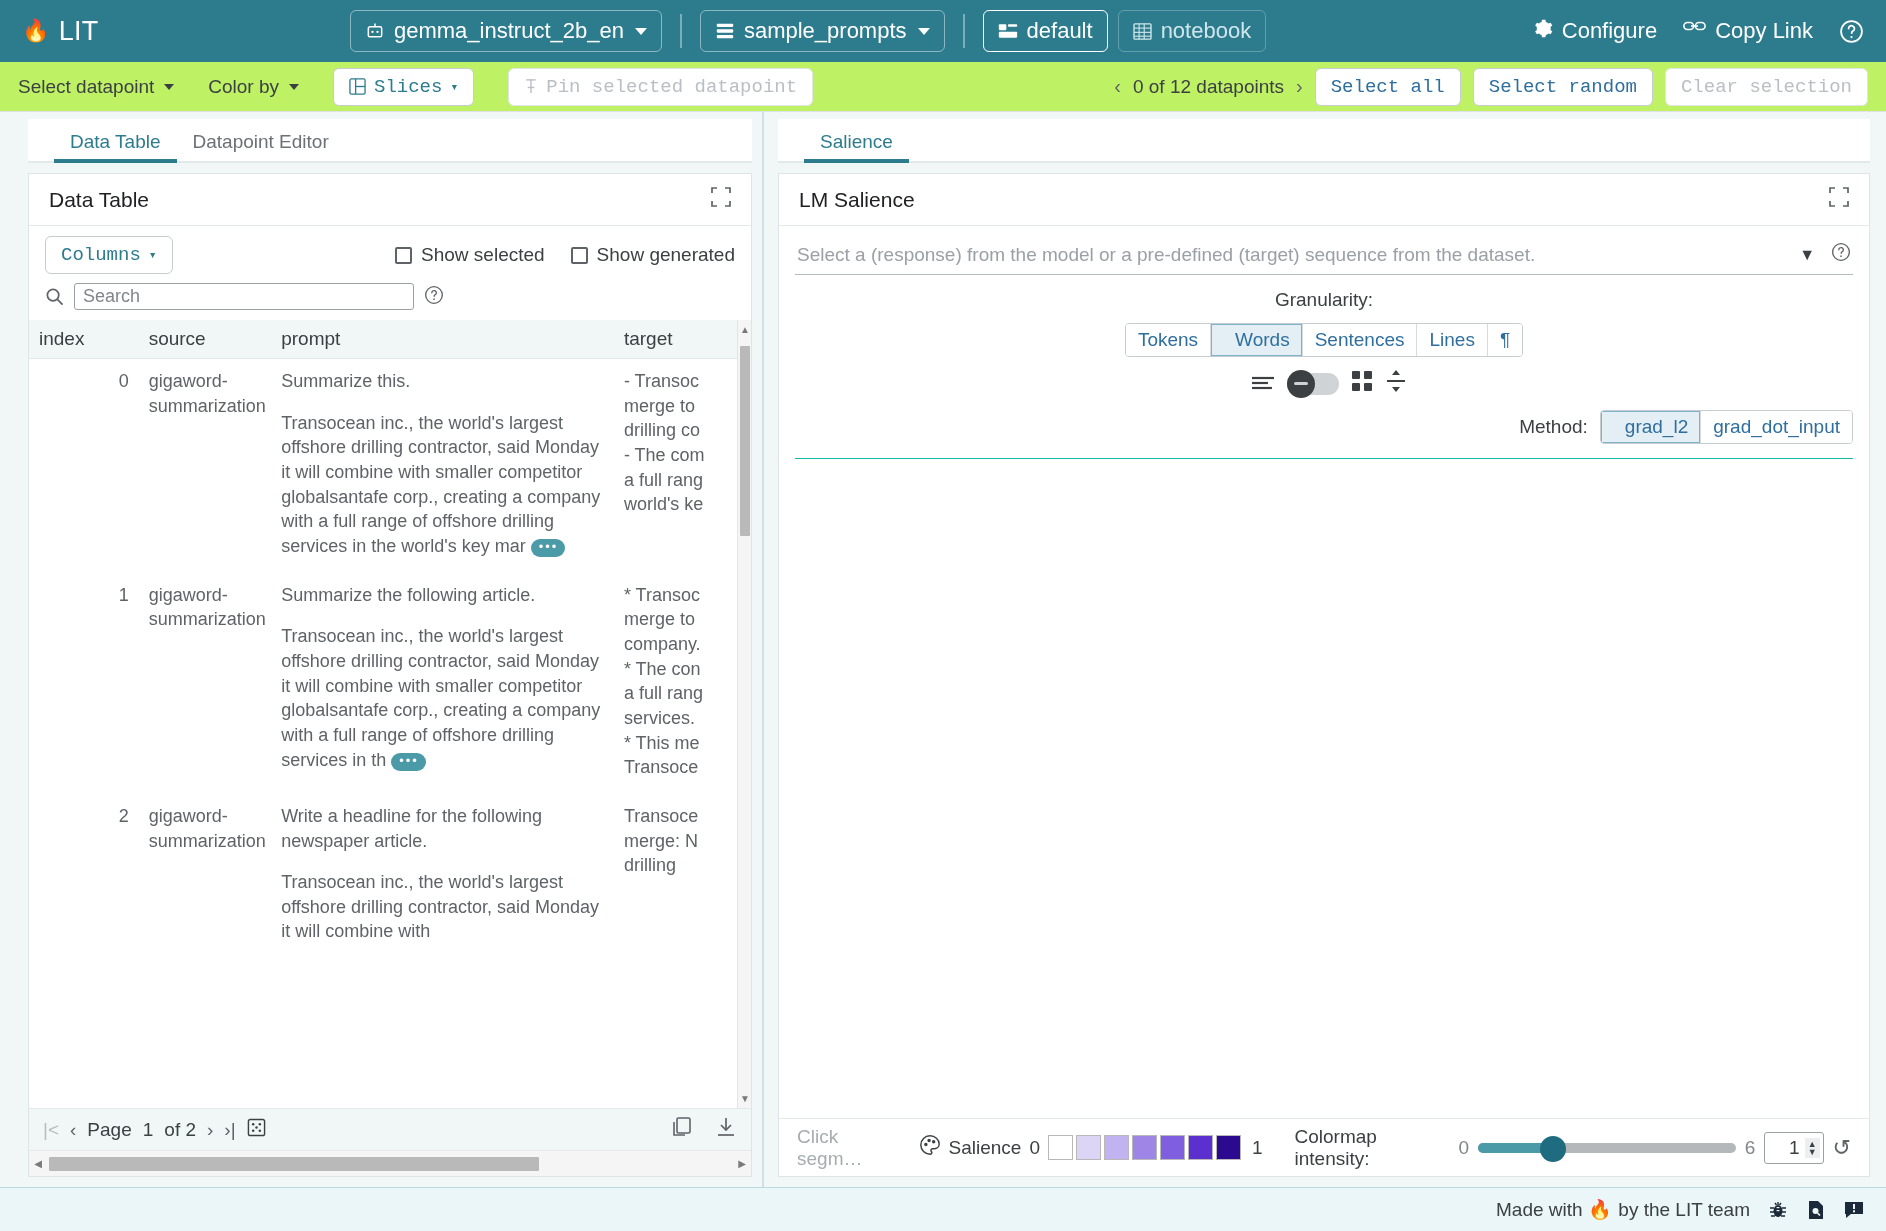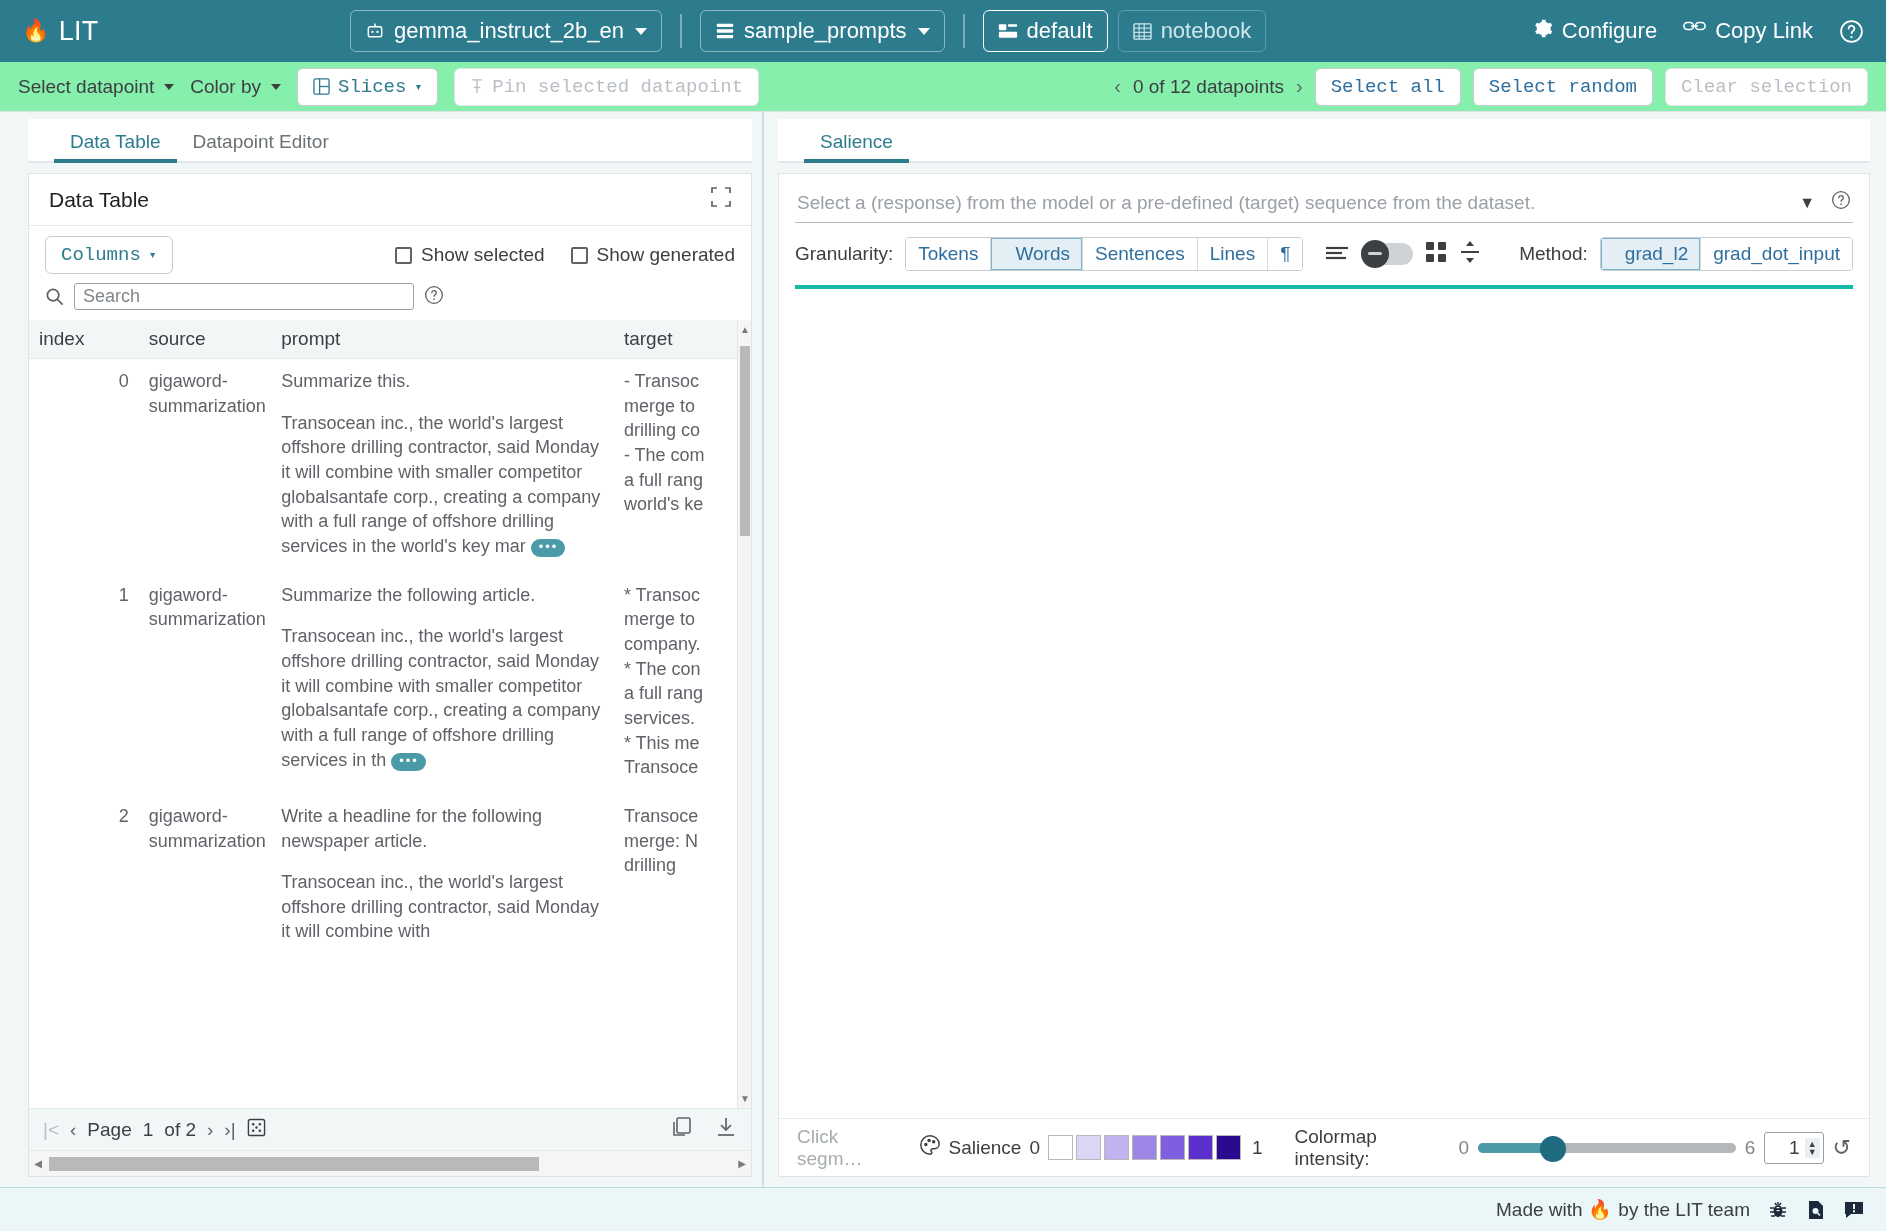--- a/index.html
+++ b/index.html
@@ -60,25 +60,25 @@
     margin-left: auto;
     display: flex; align-items: center; gap: 26px;
     font-size: 22px;
   }
   .tb-action { display: flex; align-items: flex-start; gap: 9px; cursor: pointer; white-space: nowrap;}
   .ico { display: inline-flex; align-items: center; justify-content: center; }
 
   
   .toolbar {
     height: 50px;
-    background: #86efac;
+    background: #bef264;
     border-bottom: 1px solid #dfe3e6;
     display: flex; align-items: center;
     padding: 0 18px;
-    gap: 16px;
+    gap: 34px;
     font-size: 19px;
   }
   .tb-menu { display: flex; align-items: center; gap: 8px; cursor: pointer; color: #3c4043; white-space: nowrap;}
   .tb-menu .caret-d { border-top-color: #3c4043; border-left-width:5px;border-right-width:5px;border-top-width:6px;}
   .btn {
     border: 1px solid #c7ccd1;
     background: #fff;
     border-radius: 6px;
     padding: 7px 15px;
     font-size: 19px;
@@ -263,23 +263,24 @@
     padding: 4px 2px 7px 2px;
     font-size: 19px;
     color: #9aa0a6;
   }
   .sal-select .dd-caret { margin-left: auto; color: #3c4043; font-size: 16px; }
   .sal-select .q { margin-left: 16px; color: #5f6368; }
   .sal-toolbar {
     margin: 14px 16px 0 16px;
     display: flex; align-items: center;
     padding-bottom: 14px;
-    border-bottom: 4px solid #14b8a6;
+    border-bottom: 1px solid #14b8a6;
     font-size: 19px;
     gap: 12px;
+    flex-direction: column;
   }
   .seg { display: flex; border: 1px solid #c7ccd1; border-radius: 4px; overflow: hidden; }
   .seg .opt {
     padding: 5px 12px; font-size: 19px; color: #2f6f9e; cursor: pointer;
     border-right: 1px solid #d6dbde; background: #fff; white-space: nowrap;
   }
   .seg .opt:last-child { border-right: none; }
   .seg .opt.sel { background: #e3eff5; color: #2f6f9e; box-shadow: inset 0 0 0 1px #7fb3cc; padding-left: 24px; }
   .toggle-group { display: flex; align-items: center; gap: 12px; margin-left: 10px; }
   .tg-switch {
@@ -655,20 +656,31 @@
   </div>
 
   <div class="col col-right">
     <div class="tabstrip">
       <div class="tab sel">
         <span>Salience</span>
       </div>
     </div>
 
     <div class="module">
+      <div class="module-header">
+        <span>LM Salience</span>
+        <span class="expand-ico">
+          <svg width="20" height="20" viewBox="0 0 20 20" fill="none" stroke="#5f6368" stroke-width="1.7">
+            <polyline points="1,6 1,1 6,1"></polyline>
+              <polyline points="14,1 19,1 19,6"></polyline>
+              <polyline points="19,14 19,19 14,19"></polyline>
+              <polyline points="6,19 1,19 1,14"></polyline>
+          </svg>
+        </span>
+      </div>
 
       <div class="sal-select">
         <span>Select a (response) from the model or a pre-defined (target) sequence from the dataset.</span>
         <span class="dd-caret">▼</span>
         <span class="q">
           <svg width="20" height="20" viewBox="0 0 24 24" fill="none" stroke="#5f6368" stroke-width="1.6">
             <circle cx="12" cy="12" r="10"></circle>
             <path d="M9.4 9.4a2.7 2.7 0 115.1 1.2c-.5.9-1.7 1.2-2 1.9-.2.4-.2.8-.2 1.1" stroke-linecap="round"></path>
             <circle cx="12" cy="17" r="1" fill="#5f6368" stroke="none"></circle>
           </svg>

